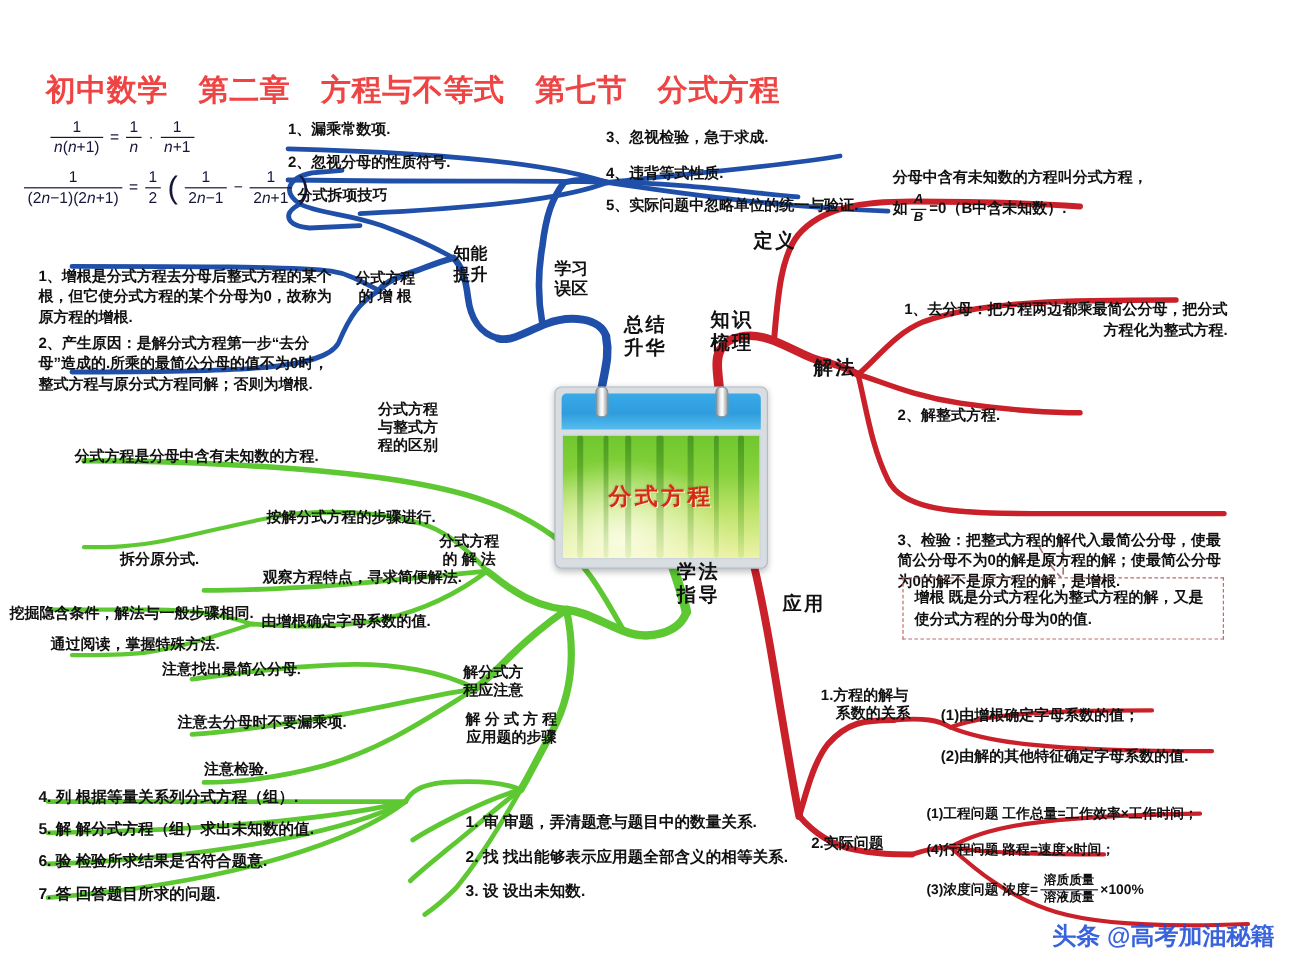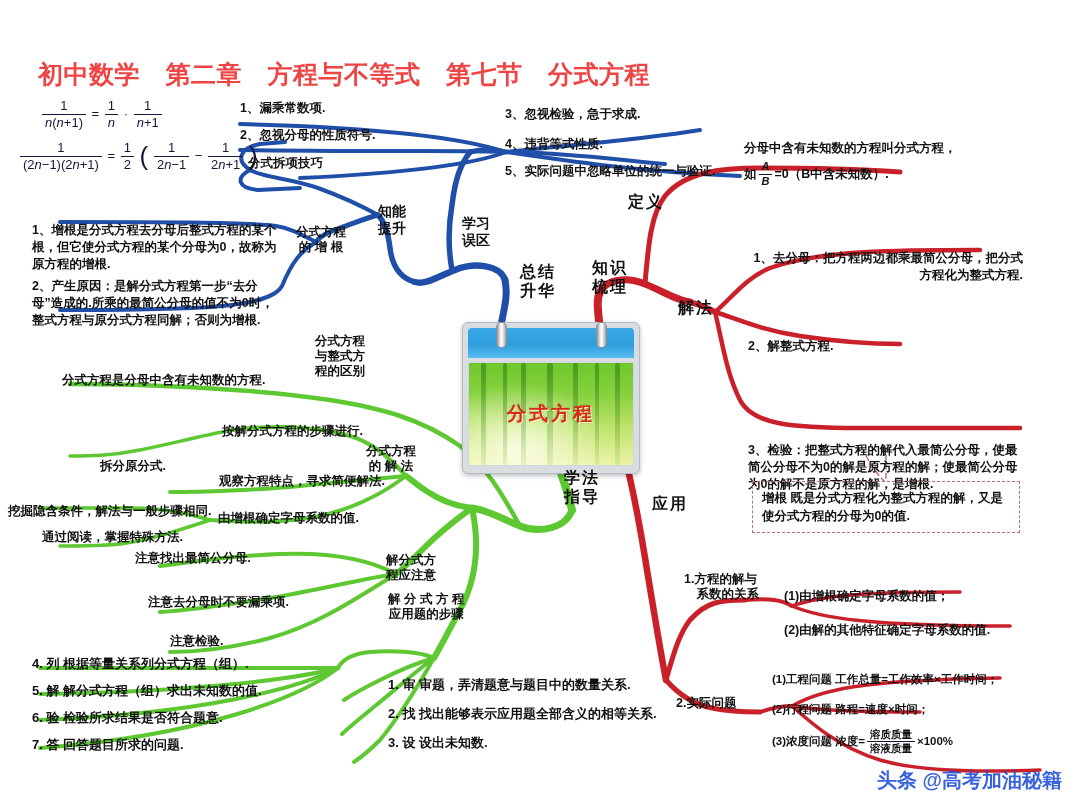--- a/index.html
+++ b/index.html
@@ -272,21 +272,21 @@
     <span>既是分式方程化为整式方程的解，又是使分式方程的分母为0的值.</span>
   </div>
 
   <div class="node" style="left:684px; top:572px; font-size:12.5px; text-align:left;">1.方程的解与
 　系数的关系</div>
   <div class="leaf" style="left:784px; top:588px;">(1)由增根确定字母系数的值；</div>
   <div class="leaf" style="left:784px; top:622px;">(2)由解的其他特征确定字母系数的值.</div>
 
   <div class="node" style="left:676px; top:696px; font-size:12.5px; text-align:left;">2.实际问题</div>
   <div class="leaf" style="left:772px; top:672px; font-size:11.5px;">(1)工程问题 工作总量=工作效率×工作时间；</div>
-  <div class="leaf" style="left:772px; top:702px; font-size:11.5px;">(2)行程问题 路程=速度×时间；</div>
+  <div class="leaf" style="left:772px; top:702px; font-size:11.5px;">(4)行程问题 路程=速度×时间；</div>
   <div class="leaf" style="left:772px; top:728px; font-size:11.5px;">
     <span>(3)浓度问题 浓度=</span><span class="frac" style="font-size:10.5px;"><span class="num">溶质质量</span><span class="den">溶液质量</span></span><span>×100%</span>
   </div>
 
   <div class="leaf" style="left:62px; top:372px;">分式方程是分母中含有未知数的方程.</div>
 
   <div class="leaf" style="left:222px; top:423px;">按解分式方程的步骤进行.</div>
   <div class="leaf" style="left:219px; top:473px;">观察方程特点，寻求简便解法.</div>
   <div class="leaf" style="left:218px; top:510px;">由增根确定字母系数的值.</div>
   <div class="leaf" style="left:100px; top:458px;">拆分原分式.</div>

